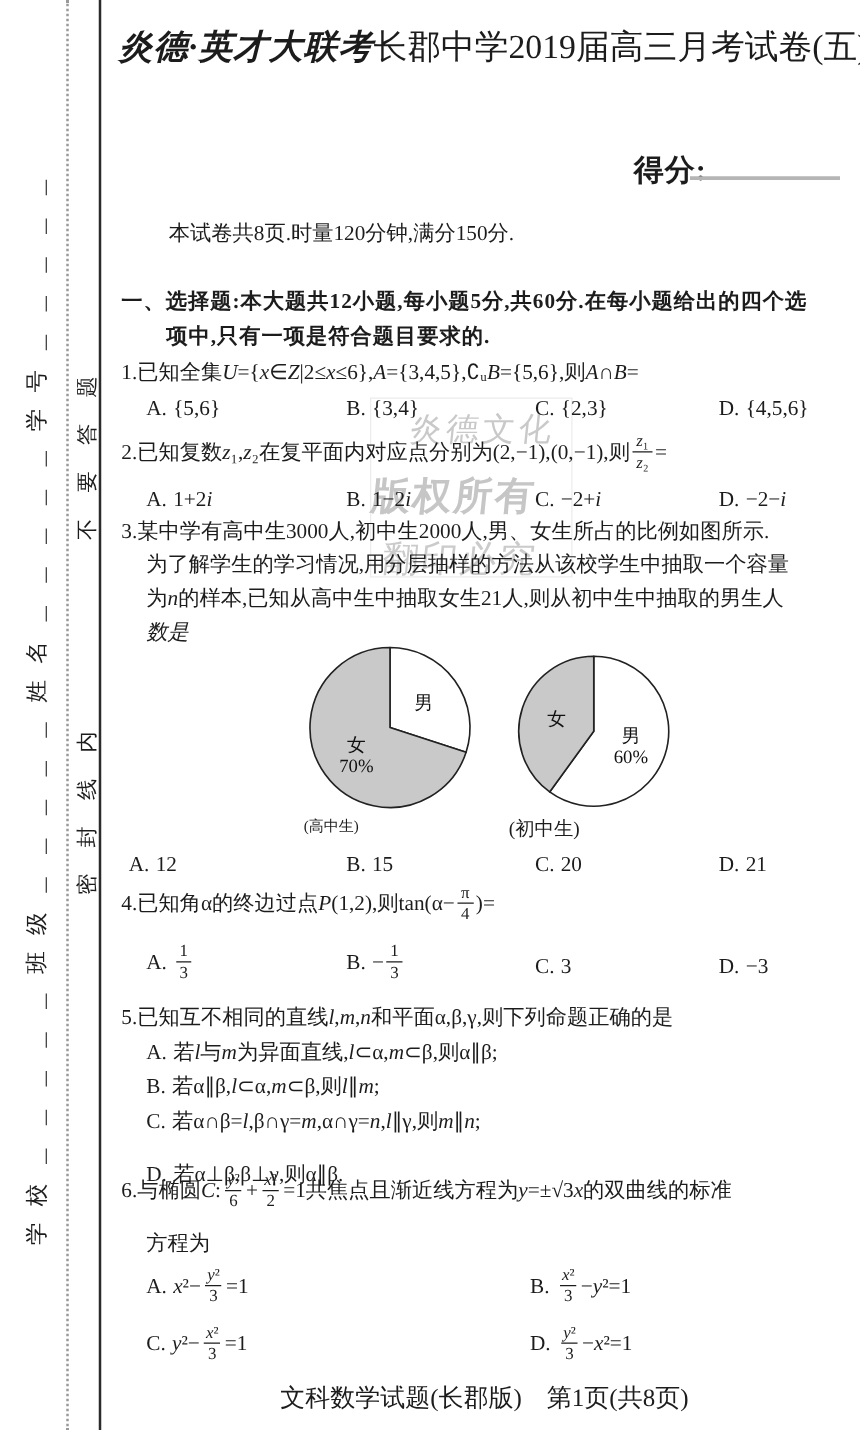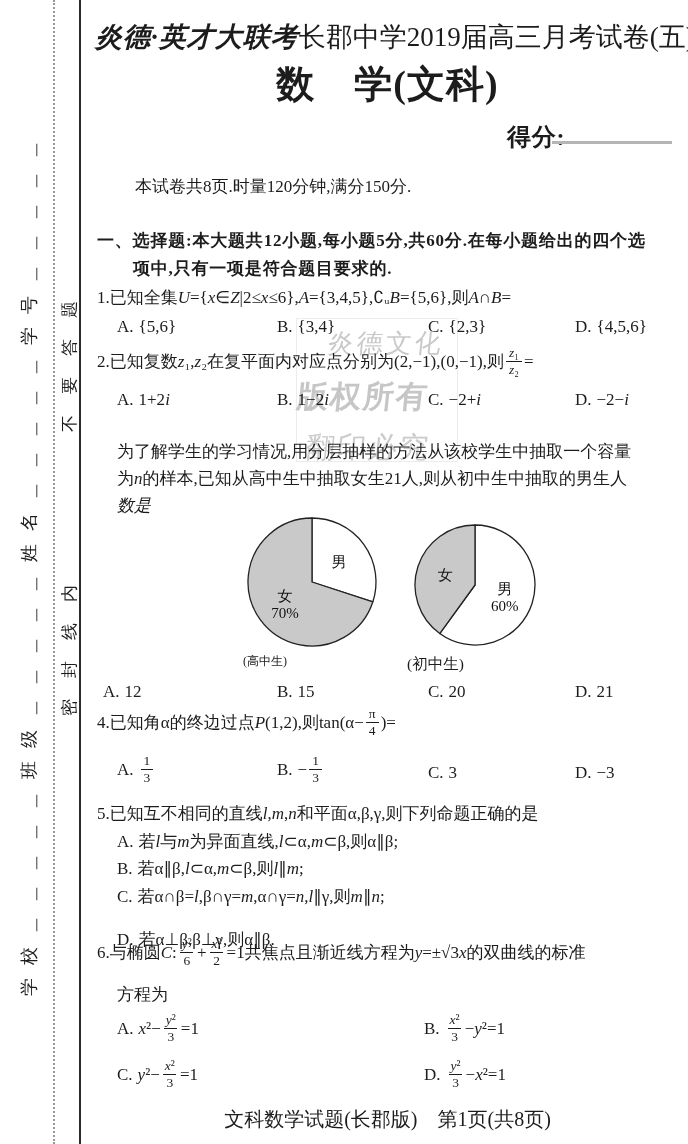--- a/index.html
+++ b/index.html
@@ -33,21 +33,20 @@
 
   <div class="rule" style="left:53px;top:0;height:1144px;border-left:2px dotted #999;"></div>
   <div class="rule" style="left:79px;top:0;width:2px;height:1144px;background:#2b2b2b;"></div>
   <div class="vtext" style="left:17px;top:996px;font-size:18px;letter-spacing:13px;">学校＿＿＿＿＿班级＿＿＿＿＿姓名＿＿＿＿＿学号＿＿＿＿＿</div>
   <div class="vtext" style="left:58px;top:716px;font-size:17px;letter-spacing:21px;">密封线内</div>
   <div class="vtext" style="left:58px;top:432px;font-size:17px;letter-spacing:21px;">不要答题</div>
 
   <div class="ln content center" style="left:95px;top:20px;width:585px;font-size:27px;">
     <span style="font-weight:900;font-style:italic;letter-spacing:1px;">炎德·英才大联考</span><span>长郡中学2019届高三月考试卷(五)</span>
   </div>
-  <div class="ln content center b" style="left:95px;top:60px;width:585px;font-size:38px;letter-spacing:1px;">数　学(文科)</div>
   <div class="ln content b" style="left:507px;top:122px;font-size:24px;">得分:</div>
   <div class="rule content" style="left:552px;top:141px;width:120px;height:3px;background:#b5b5b5;"></div>
 
   <div class="ln content" style="left:135px;top:176px;">本试卷共8页.时量120分钟,满分150分.</div>
 
   <div class="ln content b" style="left:97px;top:230px;">一、选择题:本大题共12小题,每小题5分,共60分.在每小题给出的四个选</div>
   <div class="ln content b" style="left:133px;top:258px;">项中,只有一项是符合题目要求的.</div>
 
   <div class="ln content" style="left:97px;top:287px;">1.已知全集<i>U</i>={<i>x</i>∈<i>Z</i>|2≤<i>x</i>≤6},<i>A</i>={3,4,5},∁ᵤ<i>B</i>={5,6},则<i>A</i>∩<i>B</i>=</div>
   <div class="ln content" style="left:117px;top:316px;">
@@ -65,20 +64,21 @@
       </span>=</div>
   <div class="ln content" style="left:117px;top:389px;">
     <span class="opt-label">A.</span><span>1+2<i>i</i></span></div>
   <div class="ln content" style="left:277px;top:389px;">
     <span class="opt-label">B.</span><span>1−2<i>i</i></span></div>
   <div class="ln content" style="left:428px;top:389px;">
     <span class="opt-label">C.</span><span>−2+<i>i</i></span></div>
   <div class="ln content" style="left:575px;top:389px;">
     <span class="opt-label">D.</span><span>−2−<i>i</i></span></div>
 
+  <div class="ln content" style="left:97px;top:414px;">3.某中学有高中生3000人,初中生2000人,男、女生所占的比例如图所示.</div>
   <div class="ln content" style="left:117px;top:441px;">为了解学生的学习情况,用分层抽样的方法从该校学生中抽取一个容量</div>
   <div class="ln content" style="left:117px;top:468px;">为<i>n</i>的样本,已知从高中生中抽取女生21人,则从初中生中抽取的男生人</div>
   <div class="ln content" style="left:117px;top:495px;font-style:italic;">数是</div>
 
   <svg class="content" style="position:absolute;left:240px;top:511px;" width="310" height="150" viewBox="0 0 310 150">
     <g class="pie-g">
         <path d="M72,71 L72.00,7.00 A64,64 0 0 1 132.87,90.78 Z" fill="#ffffff" stroke="#222" stroke-width="1.3" stroke-linejoin="round"></path>
         <text x="98.9" y="56.4" text-anchor="middle" class="pie-label">男</text>
         <path d="M72,71 L132.87,90.78 A64,64 0 1 1 72.00,7.00 Z" fill="#c9c9c9" stroke="#222" stroke-width="1.3" stroke-linejoin="round"></path>
         <text x="45.1" y="95.6" text-anchor="middle" class="pie-label"><tspan x="45.1" dy="-6">女</tspan><tspan x="45.1" dy="17">70%</tspan></text>

